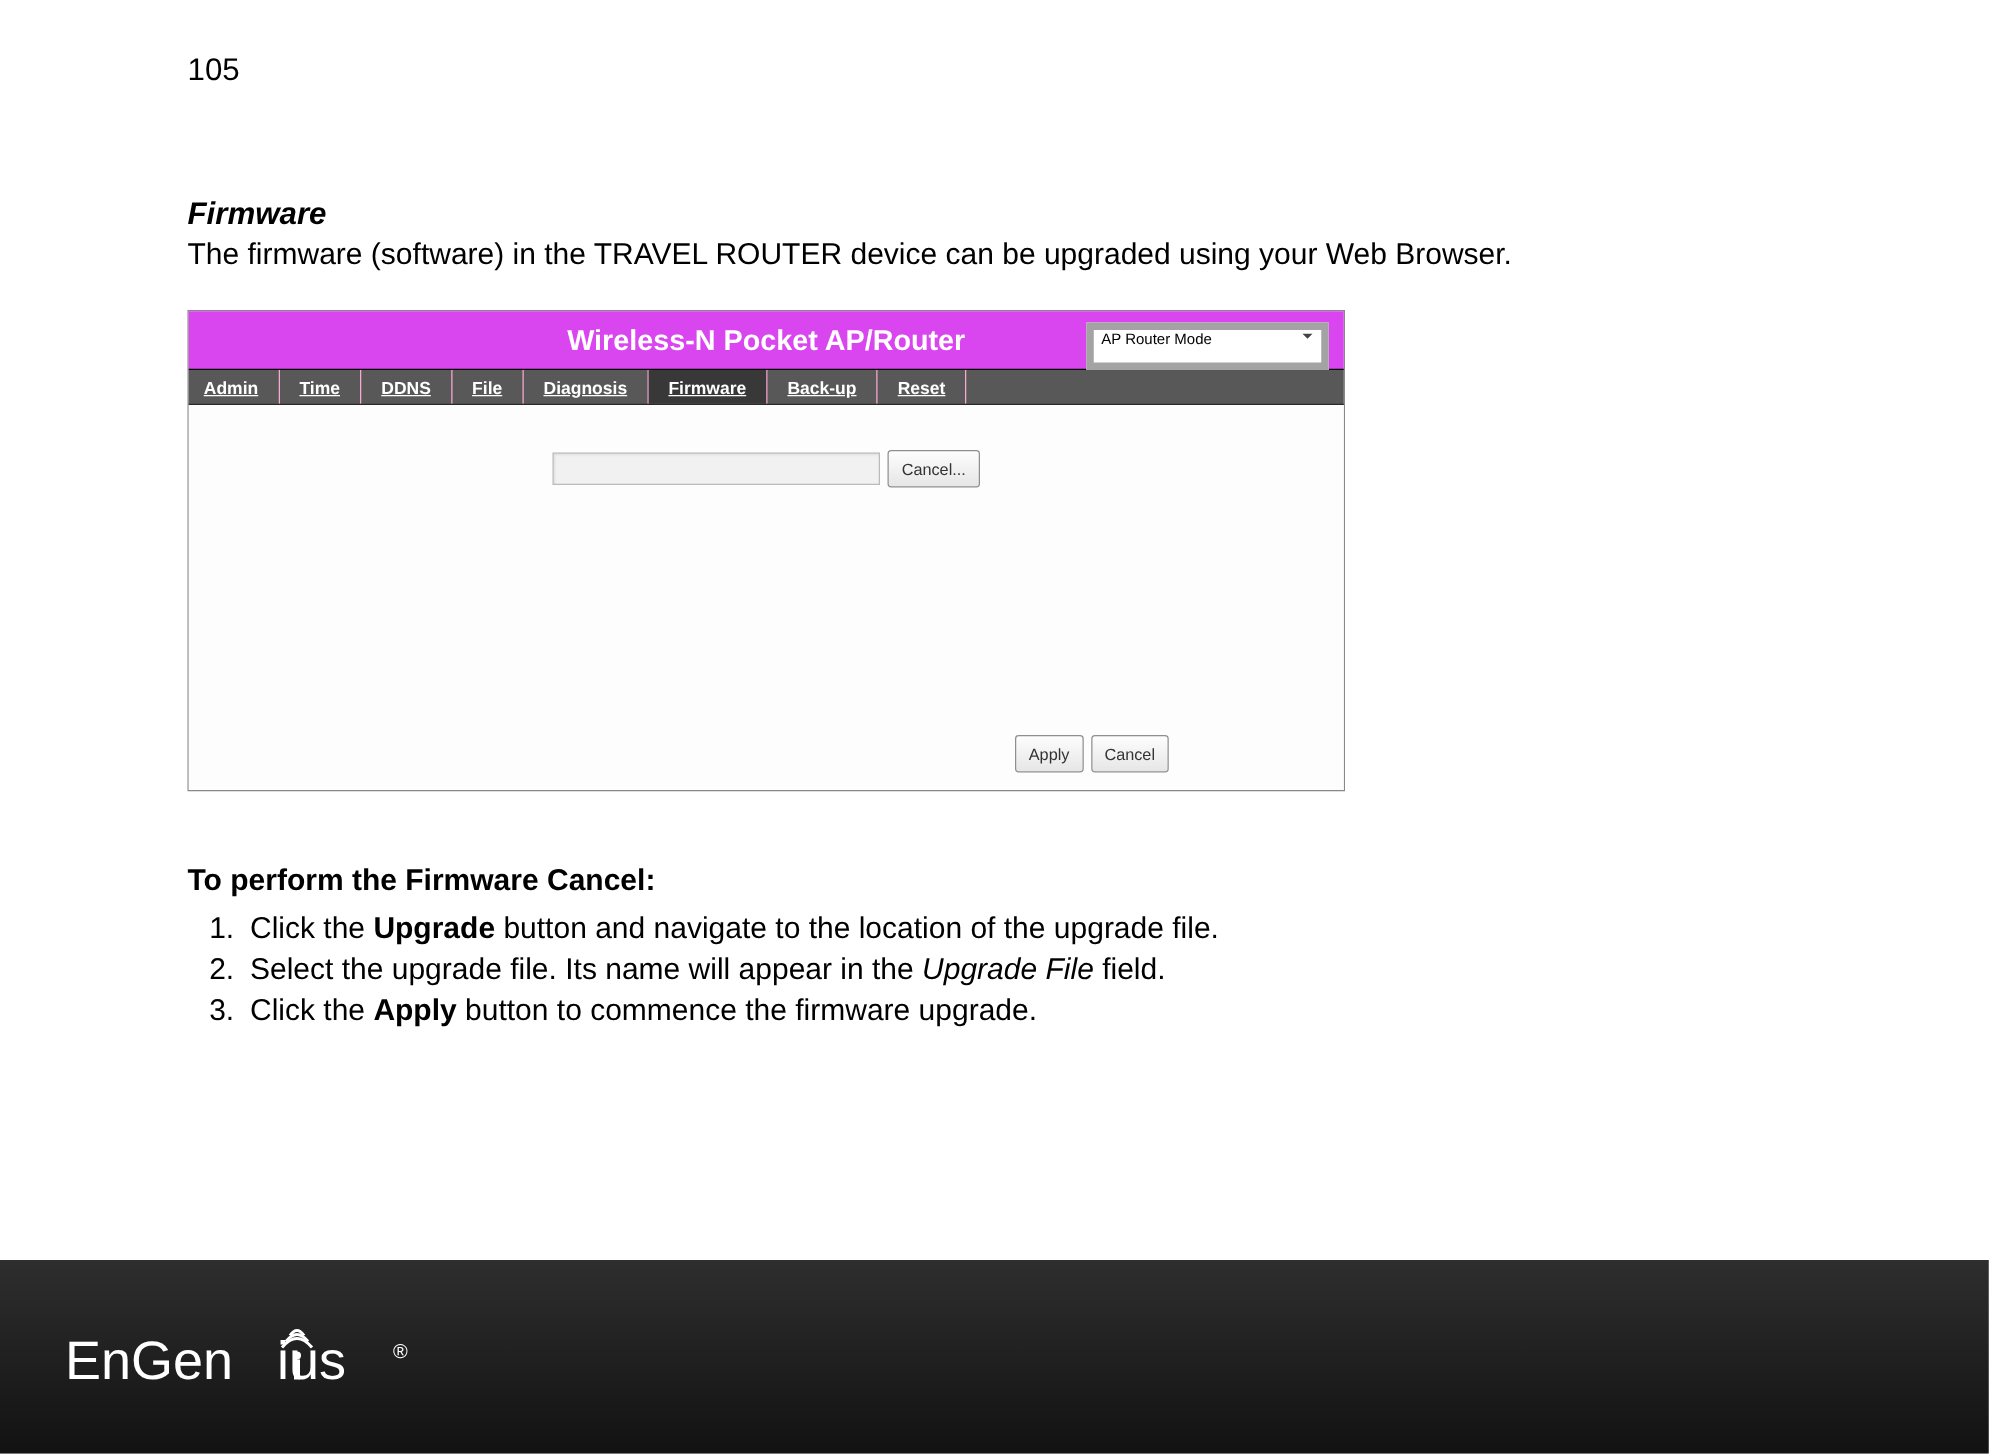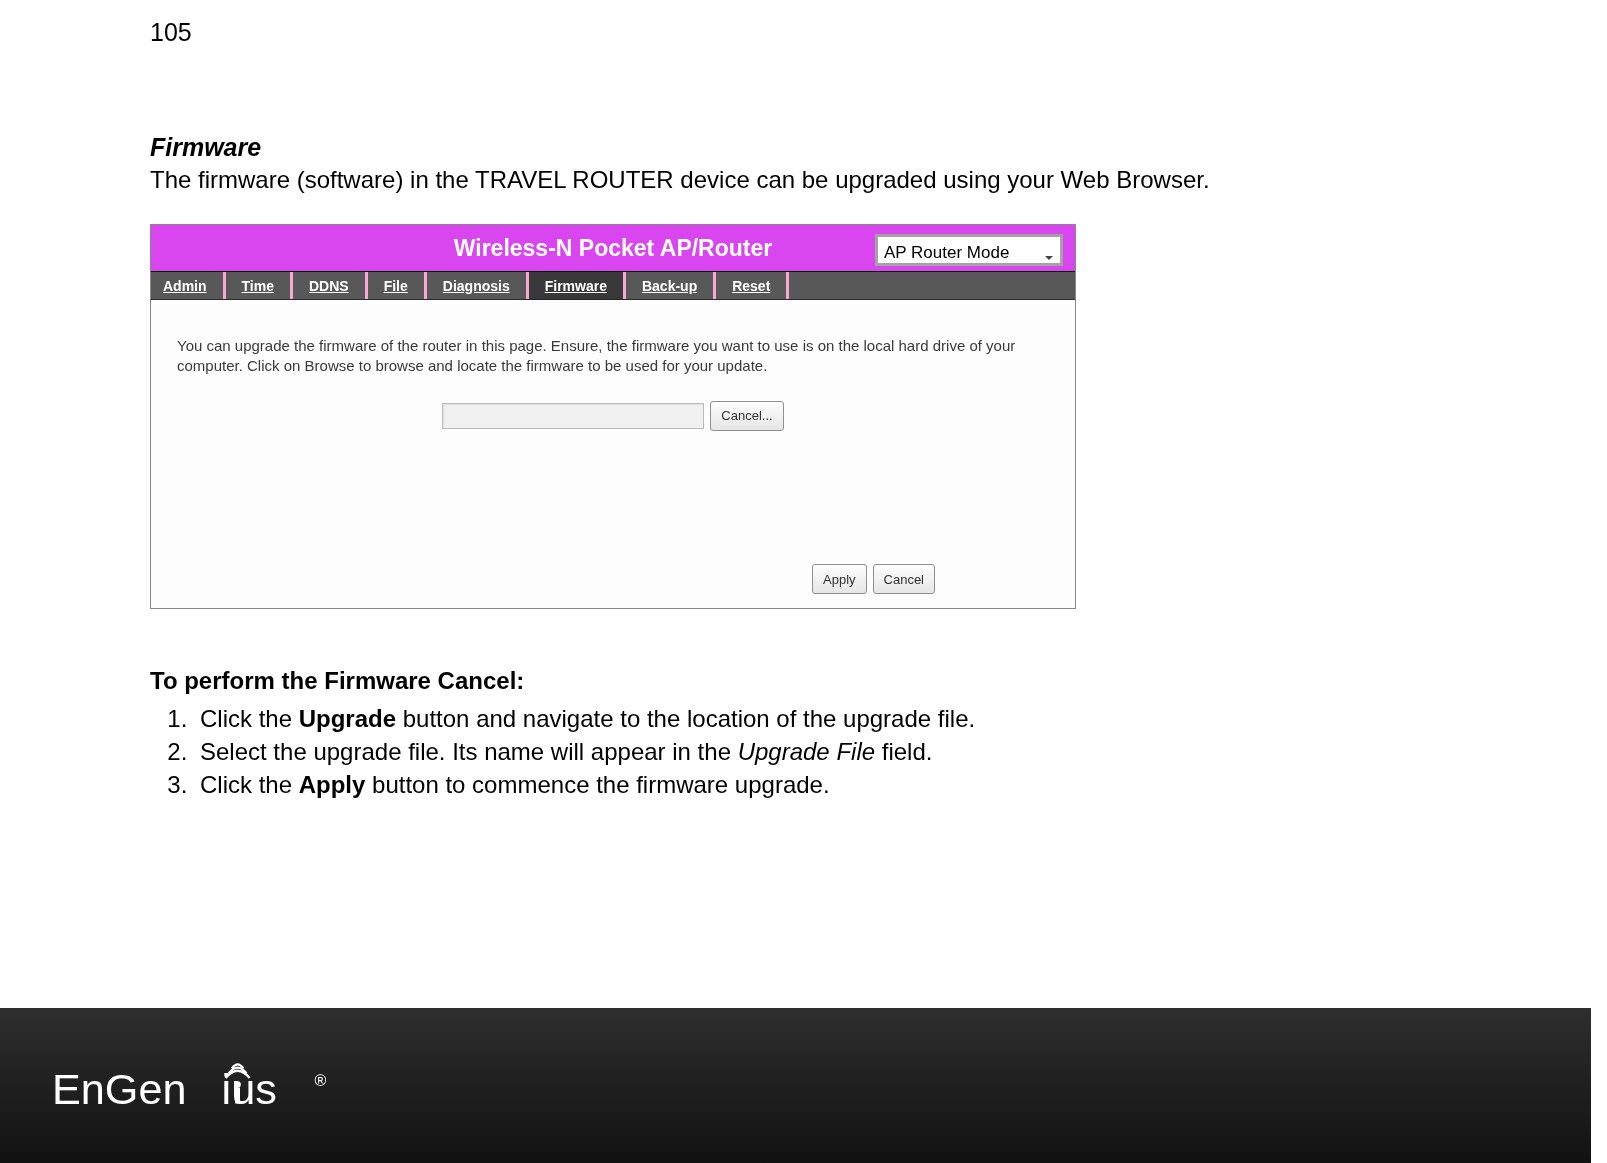--- a/index.html
+++ b/index.html
@@ -7,20 +7,21 @@
     padding: 0;
     width: 1607px;
     height: 1163px;
     font-family: Arial, Helvetica, sans-serif;
     background: #fff;
     color: #000;
     position: relative;
   }
   .page {
     padding: 18px 150px 0 150px;
+    margin-top: 24px;
   }
   .page-num {
     font-size: 25px;
     margin-bottom: 86px;
     margin-top: 0;
   }
   .section-title {
     font-size: 25px;
     font-weight: bold;
     font-style: italic;
@@ -51,27 +52,27 @@
     text-align: center;
     flex: 1;
     font-family: Verdana, Arial, sans-serif;
   }
   .mode-select {
     position: absolute;
     right: 12px;
     top: 9px;
     background: #fff;
     color: #000;
-    font-size: 17px;
+    font-size: 12px;
     width: 170px;
     height: 26px;
-    border: 3px solid #a3a3a3;
+    border: 6px solid #a3a3a3;
     padding: 0 6px;
     display: flex;
-    align-items: flex-end;
+    align-items: flex-start;
     justify-content: space-between;
   }
   .mode-select svg {
     width: 10px;
     height: 10px;
   }
   .tab-bar {
     background: #585858;
     border-bottom: 1px solid #2a2a2a;
     display: flex;
@@ -80,21 +81,21 @@
     overflow: hidden;
   }
   .tab {
     color: #fff;
     font-size: 14px;
     font-weight: bold;
     padding: 0 16px;
     display: flex;
     align-items: center;
     text-decoration: underline;
-    border-right: 3px solid #f9a8d4;
+    border-right: 1px solid #f9a8d4;
     position: relative;
   }
   .tab:first-child {
     padding-left: 12px;
   }
   .tab.active {
     background: #383838;
     text-decoration: underline;
   }
   .panel-body {
@@ -205,21 +206,20 @@
         <div class="tab">Admin</div>
         <div class="tab">Time</div>
         <div class="tab">DDNS</div>
         <div class="tab">File</div>
         <div class="tab">Diagnosis</div>
         <div class="tab active">Firmware</div>
         <div class="tab">Back-up</div>
         <div class="tab">Reset</div>
       </div>
     <div class="panel-body">
-      <div class="panel-desc">You can upgrade the firmware of the router in this page. Ensure, the firmware you want to use is on the local hard drive of your computer. Click on Browse to browse and locate the firmware to be used for your update.</div>
       <div class="browse-row">
         <div class="file-path"></div>
         <div class="btn">Cancel...</div>
       </div>
       <div class="action-row">
         <div class="btn">Apply</div>
         <div class="btn">Cancel</div>
       </div>
     </div>
   </div>

